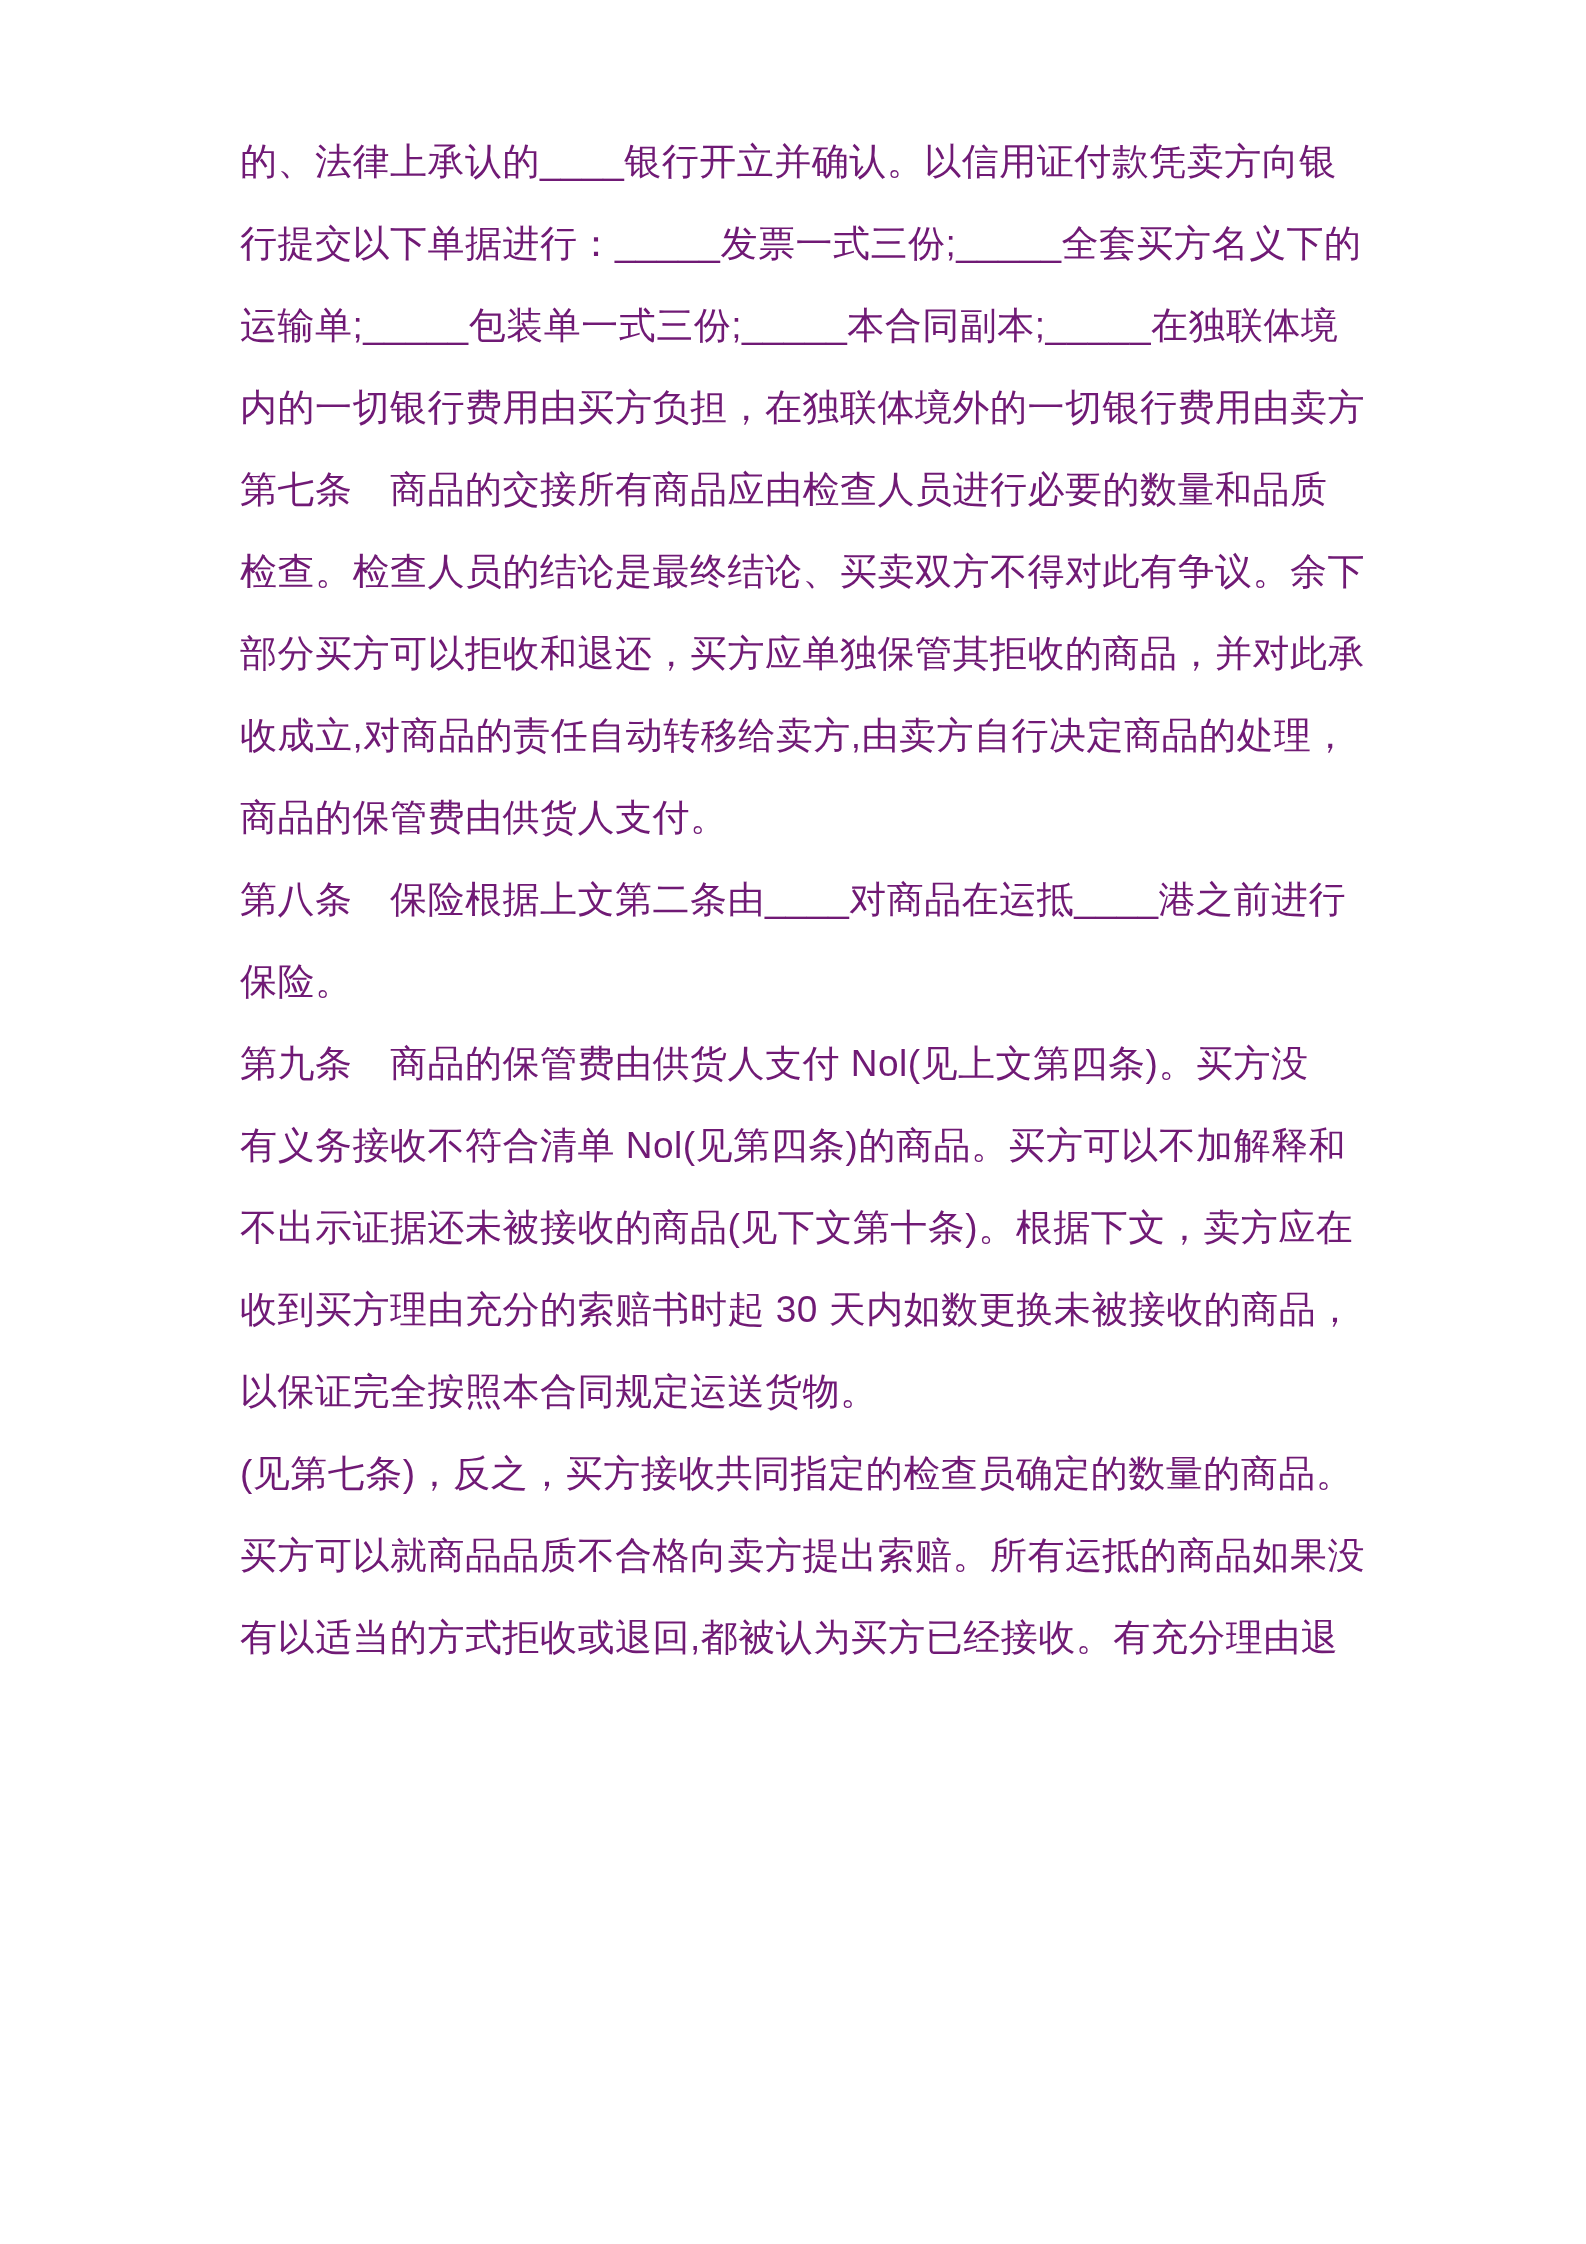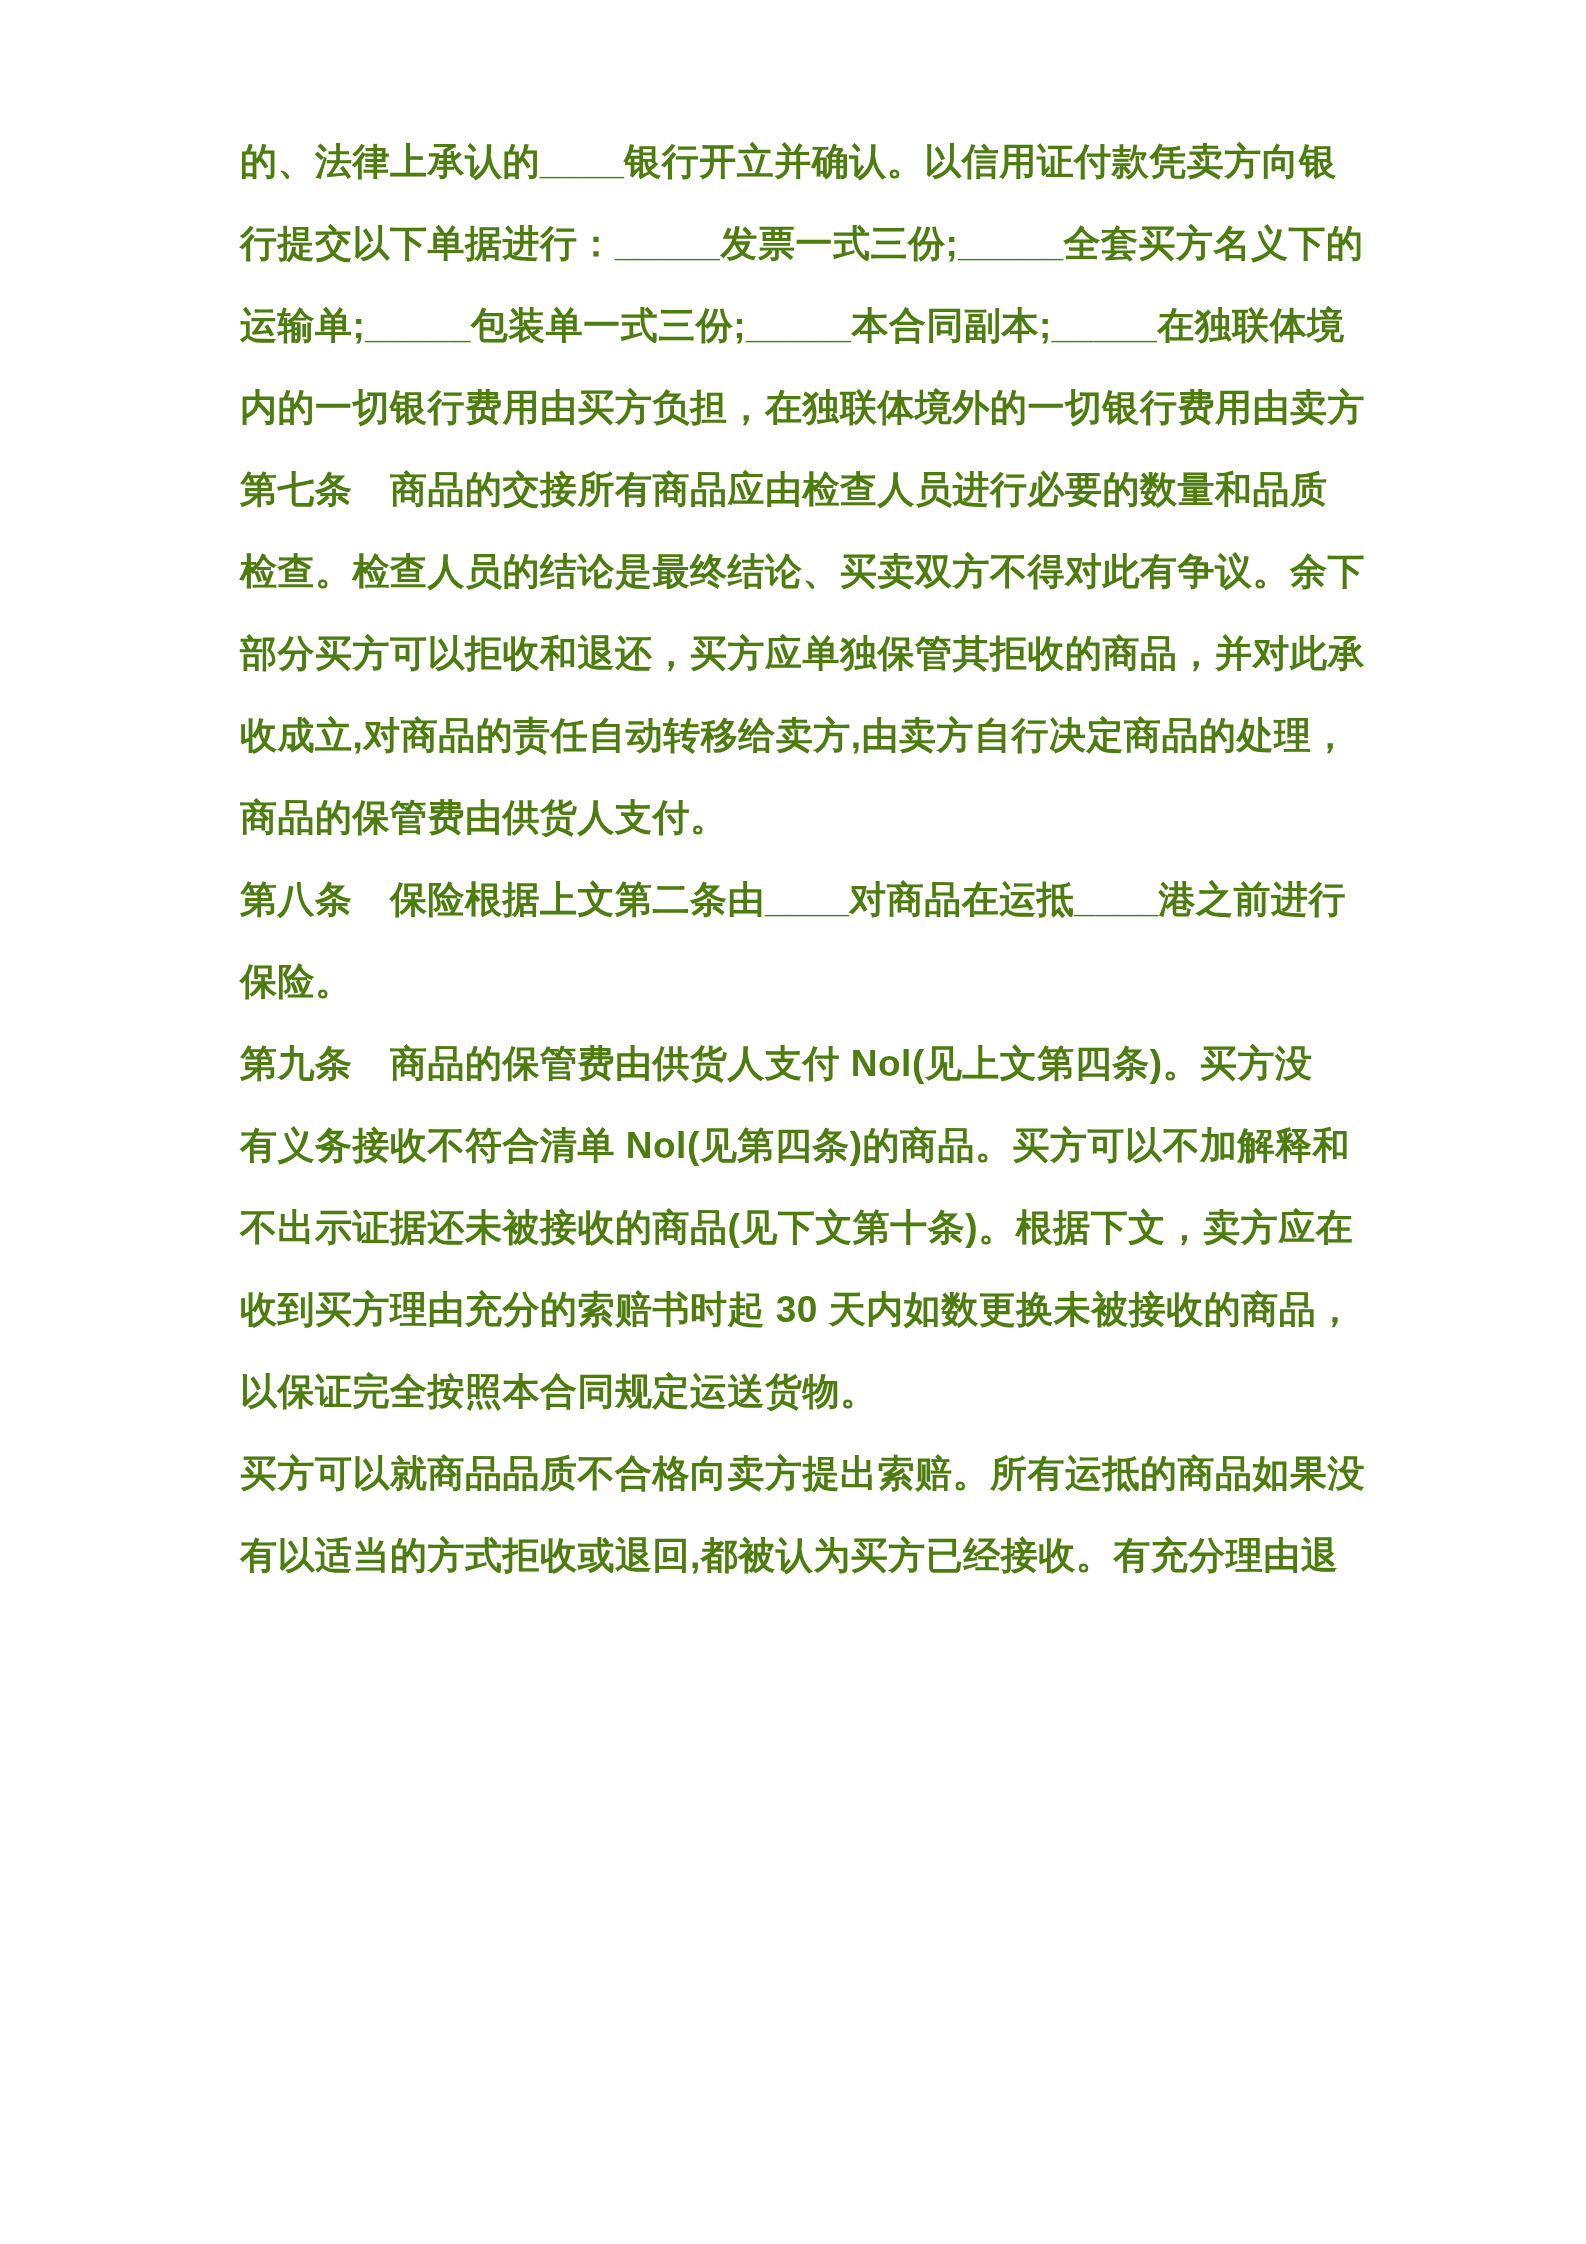--- a/index.html
+++ b/index.html
@@ -17,25 +17,24 @@
     overflow: hidden;
   }
   .doc-body {
     width: 100%;
   }
   .doc-line {
     font-family: "Liberation Sans", "DejaVu Sans", sans-serif;
     font-size: 37px;
     line-height: 82px;
     height: 82px;
-    color: #4d7c0f;
+    color: #701a75;
     white-space: nowrap;
     letter-spacing: 0.5px;
     text-align: left;
-    font-weight: bold;
   }
 </style>
 </head>
 <body>
 
 <div class="page">
   <div class="doc-body">
       <div class="doc-line">的、法律上承认的____银行开立并确认。以信用证付款凭卖方向银</div>
       <div class="doc-line">行提交以下单据进行：_____发票一式三份;_____全套买方名义下的</div>
       <div class="doc-line">运输单;_____包装单一式三份;_____本合同副本;_____在独联体境</div>
@@ -45,16 +44,17 @@
       <div class="doc-line">部分买方可以拒收和退还，买方应单独保管其拒收的商品，并对此承</div>
       <div class="doc-line">收成立,对商品的责任自动转移给卖方,由卖方自行决定商品的处理，</div>
       <div class="doc-line">商品的保管费由供货人支付。</div>
       <div class="doc-line">第八条　保险根据上文第二条由____对商品在运抵____港之前进行</div>
       <div class="doc-line">保险。</div>
       <div class="doc-line">第九条　商品的保管费由供货人支付 Nol(见上文第四条)。买方没</div>
       <div class="doc-line">有义务接收不符合清单 Nol(见第四条)的商品。买方可以不加解释和</div>
       <div class="doc-line">不出示证据还未被接收的商品(见下文第十条)。根据下文，卖方应在</div>
       <div class="doc-line">收到买方理由充分的索赔书时起 30 天内如数更换未被接收的商品，</div>
       <div class="doc-line">以保证完全按照本合同规定运送货物。</div>
+      <div class="doc-line">(见第七条)，反之，买方接收共同指定的检查员确定的数量的商品。</div>
       <div class="doc-line">买方可以就商品品质不合格向卖方提出索赔。所有运抵的商品如果没</div>
       <div class="doc-line">有以适当的方式拒收或退回,都被认为买方已经接收。有充分理由退</div>
     </div>
 </div>
 
 </body></html>

